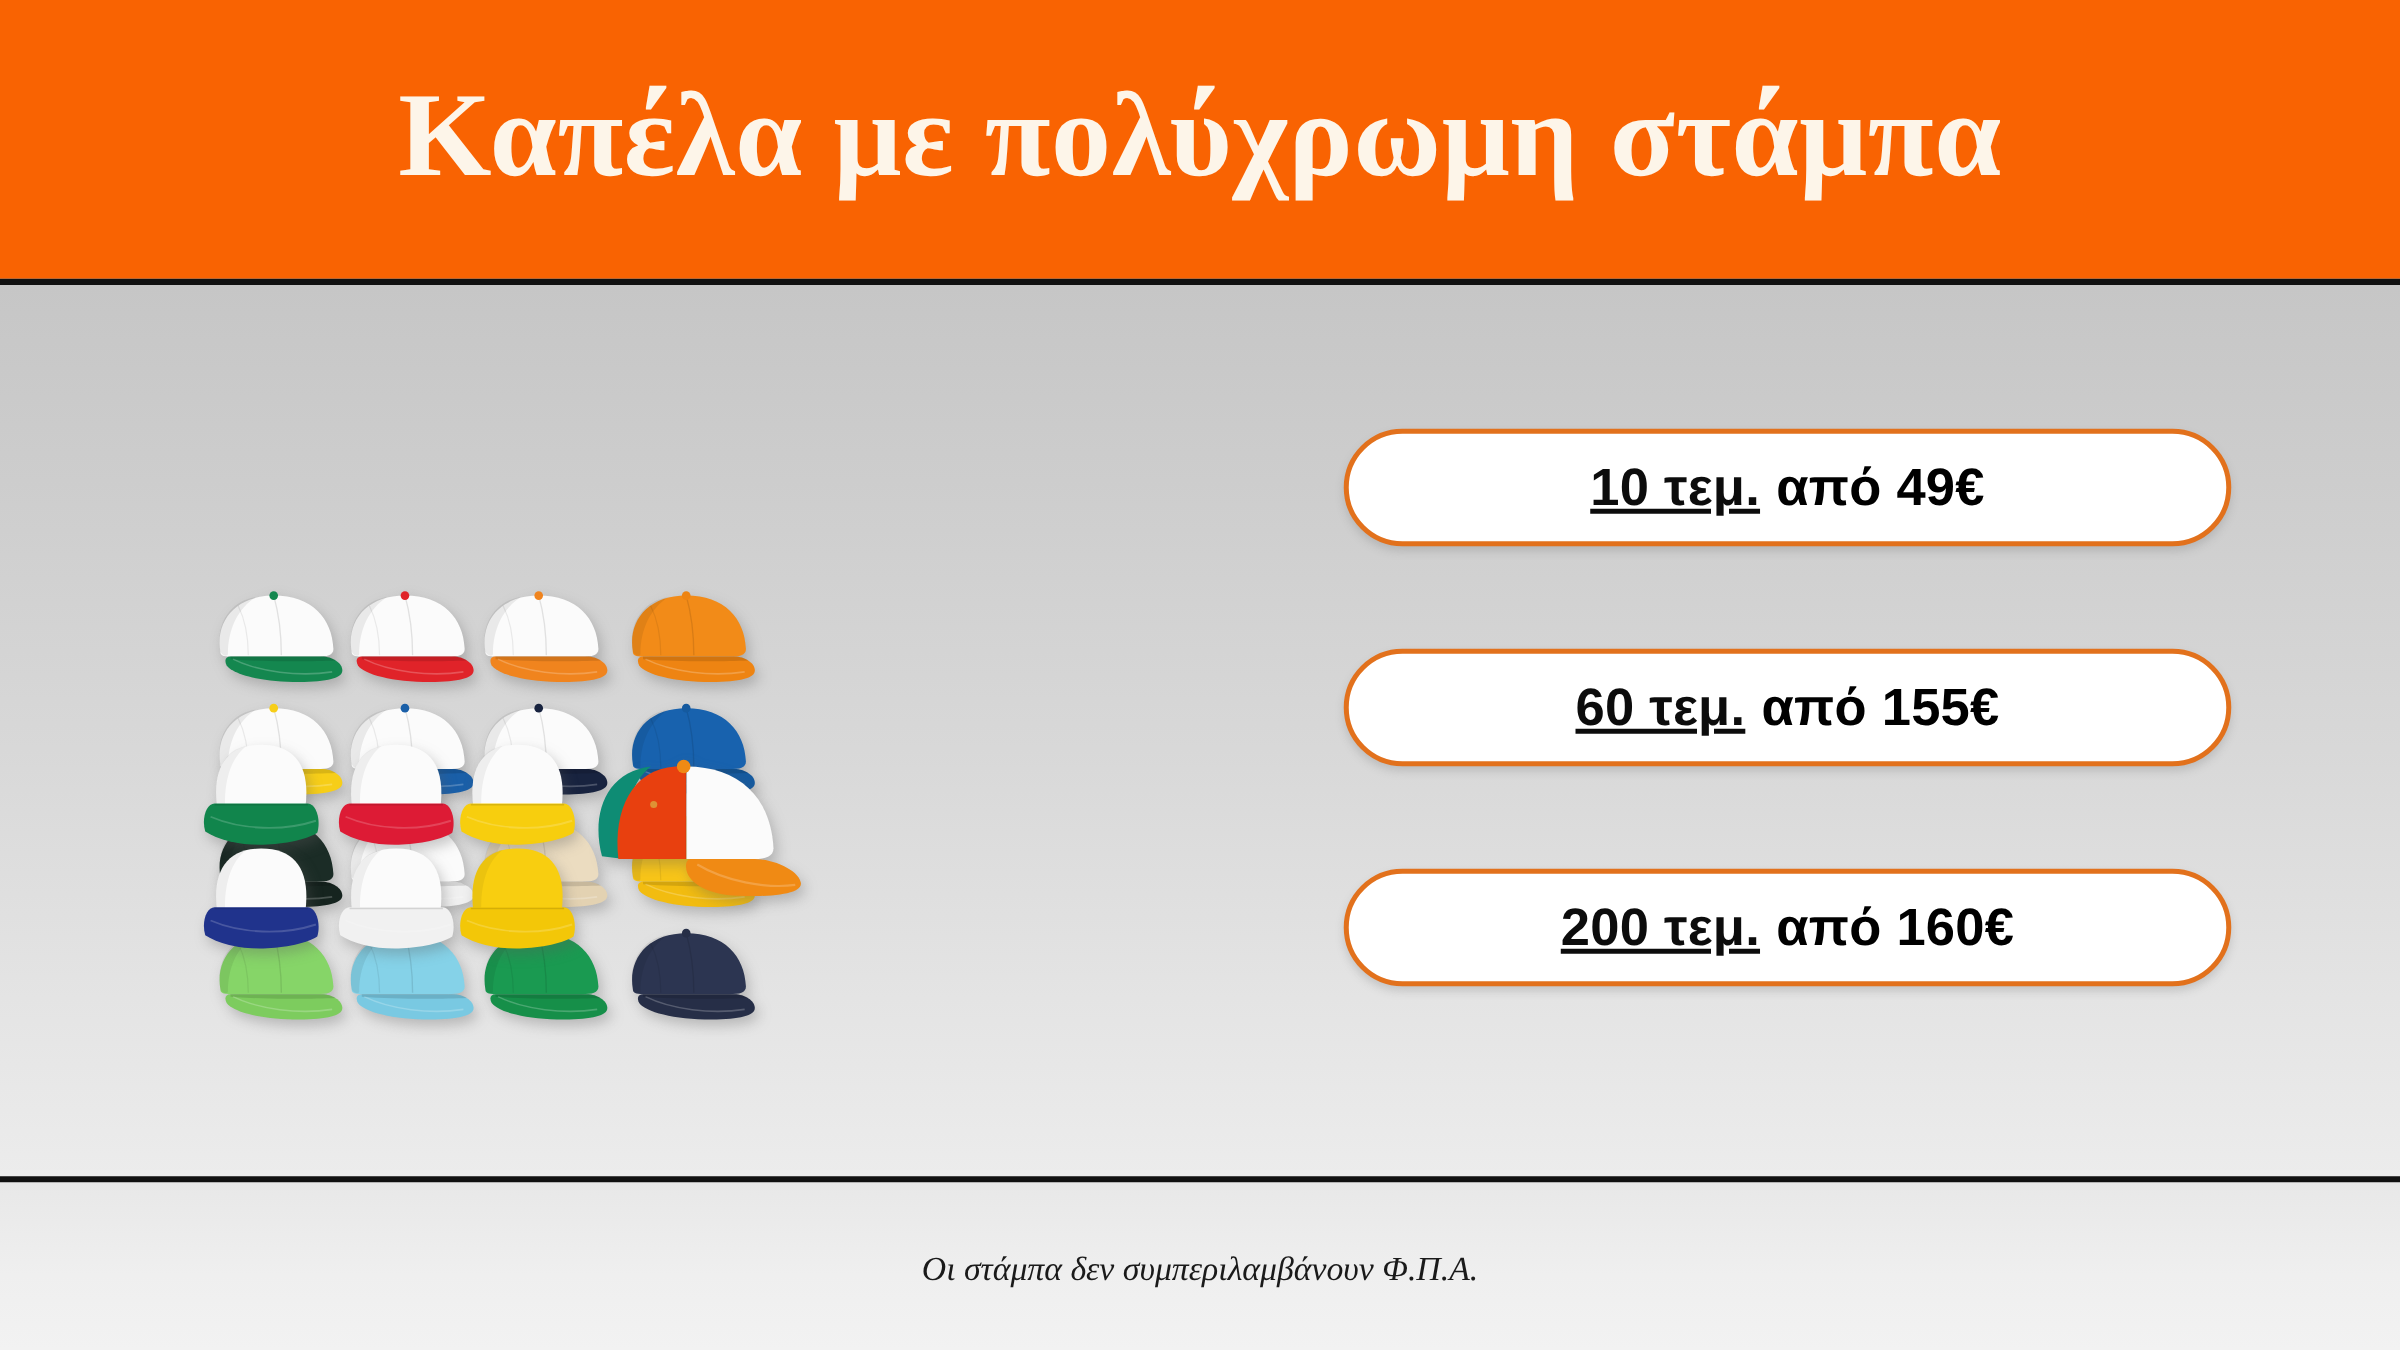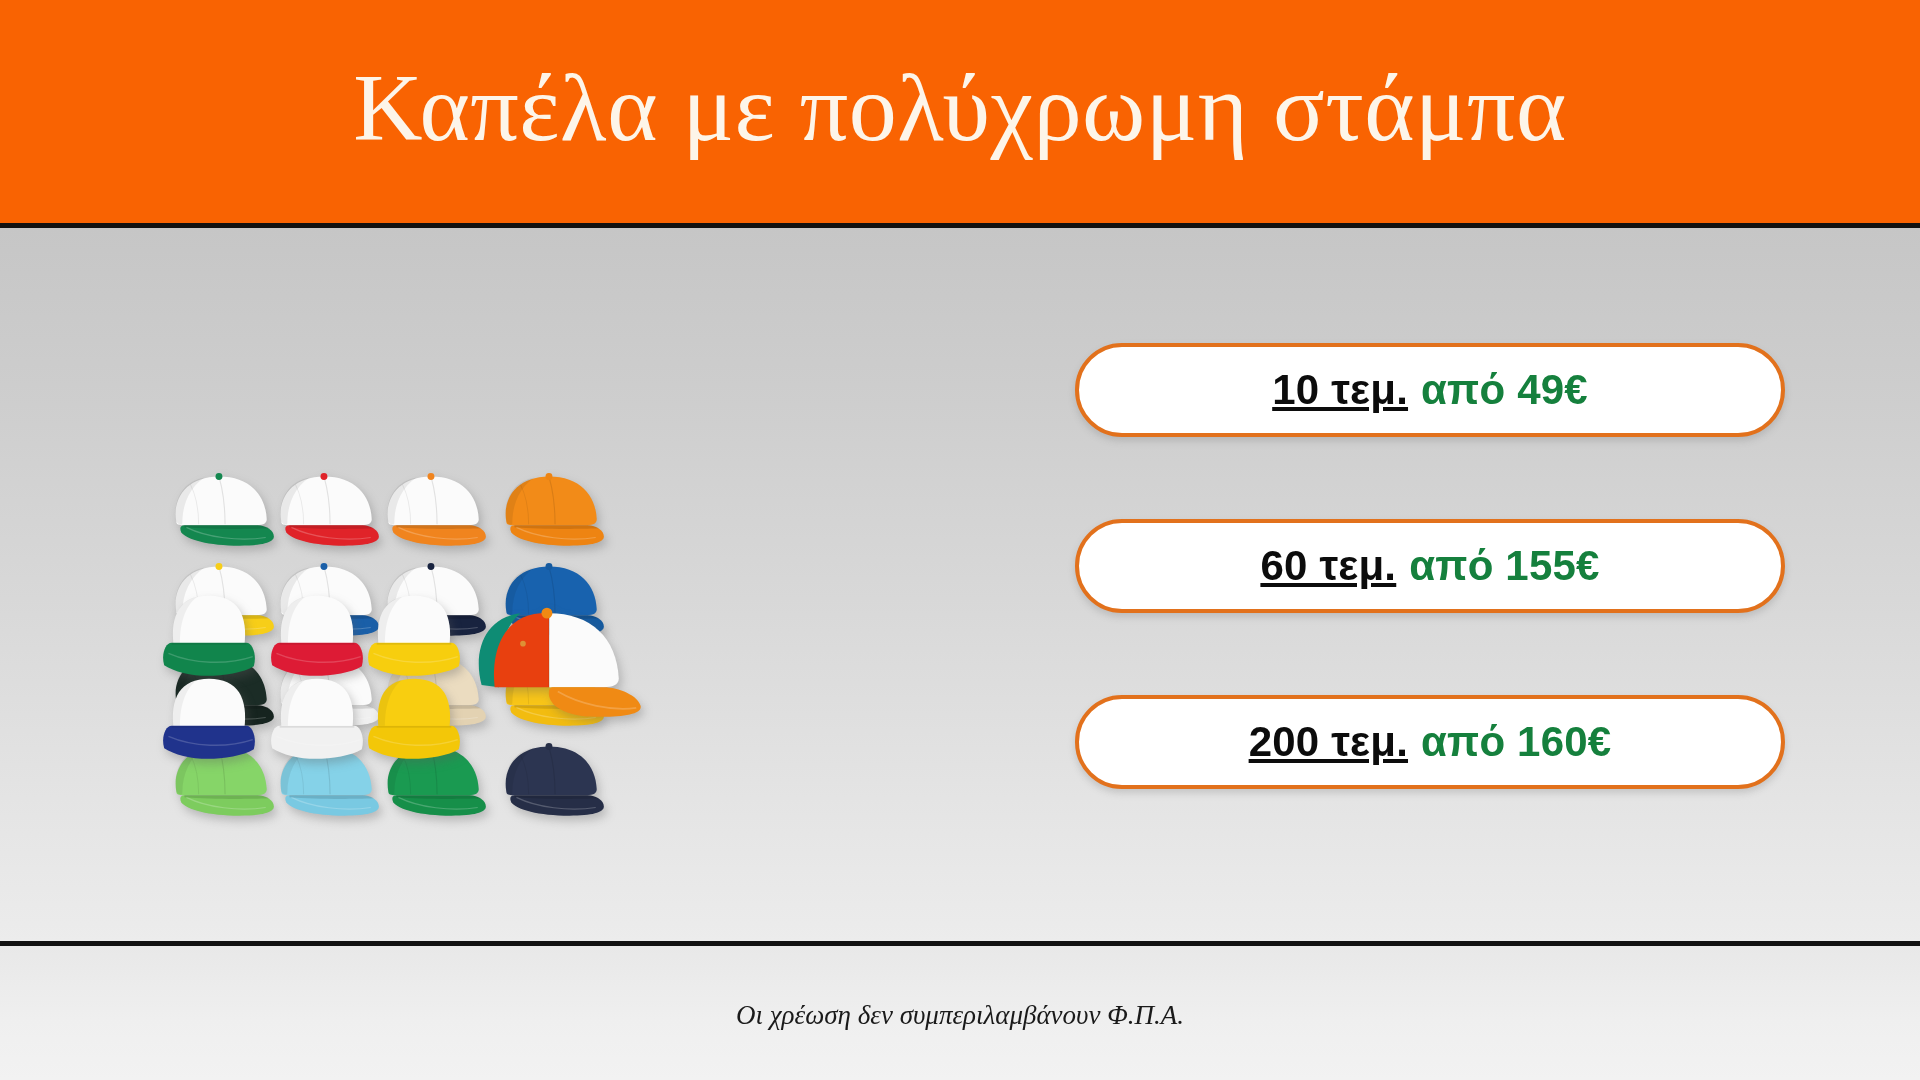--- a/index.html
+++ b/index.html
@@ -33,21 +33,21 @@
     display: flex;
     align-items: center;
     justify-content: center;
     box-sizing: border-box;
   }
 
   #header-title {
     font-family: "Liberation Serif", "DejaVu Serif", serif;
     font-size: 96px;
     line-height: 1.05;
-    font-weight: 400;
+    font-weight: 700;
     color: #FDF5E9;
     white-space: nowrap;
     letter-spacing: 0.5px;
     text-align: center;
     margin: 0;
     padding: 0 0 6px 0;
   }
 
   #header-rule {
     position: absolute;
@@ -112,21 +112,21 @@
     font-family: "Liberation Sans", sans-serif;
     font-size: 42px;
     font-weight: bold;
     letter-spacing: 0.2px;
     white-space: nowrap;
     display: flex;
     gap: 13px;
     align-items: baseline;
   }
   .qty  { color: #0c0c0c; text-decoration: underline; }
-  .from { color: #15803d; text-align: right; }
+  .from { color: #000000; text-align: right; }
 
   
   #footer-rule {
     position: absolute;
     left: 0;
     top: 941px;
     width: 1920px;
     height: 5px;
     background: #111111;
   }
@@ -449,16 +449,16 @@
           <span class="qty">200 τεμ.</span>
           <span class="from">από 160€</span>
         </div>
       </div>
 
     </div>
   </div>
 
   <div id="footer-rule"></div>
   <div id="footer">
-    <div class="footer-line">Οι χρέωση δεν συμπεριλαμβάνουν Φ.Π.Α.</div>
+    <div class="footer-line">Οι στάμπα δεν συμπεριλαμβάνουν Φ.Π.Α.</div>
   </div>
 
 </div>
 
 </body></html>

